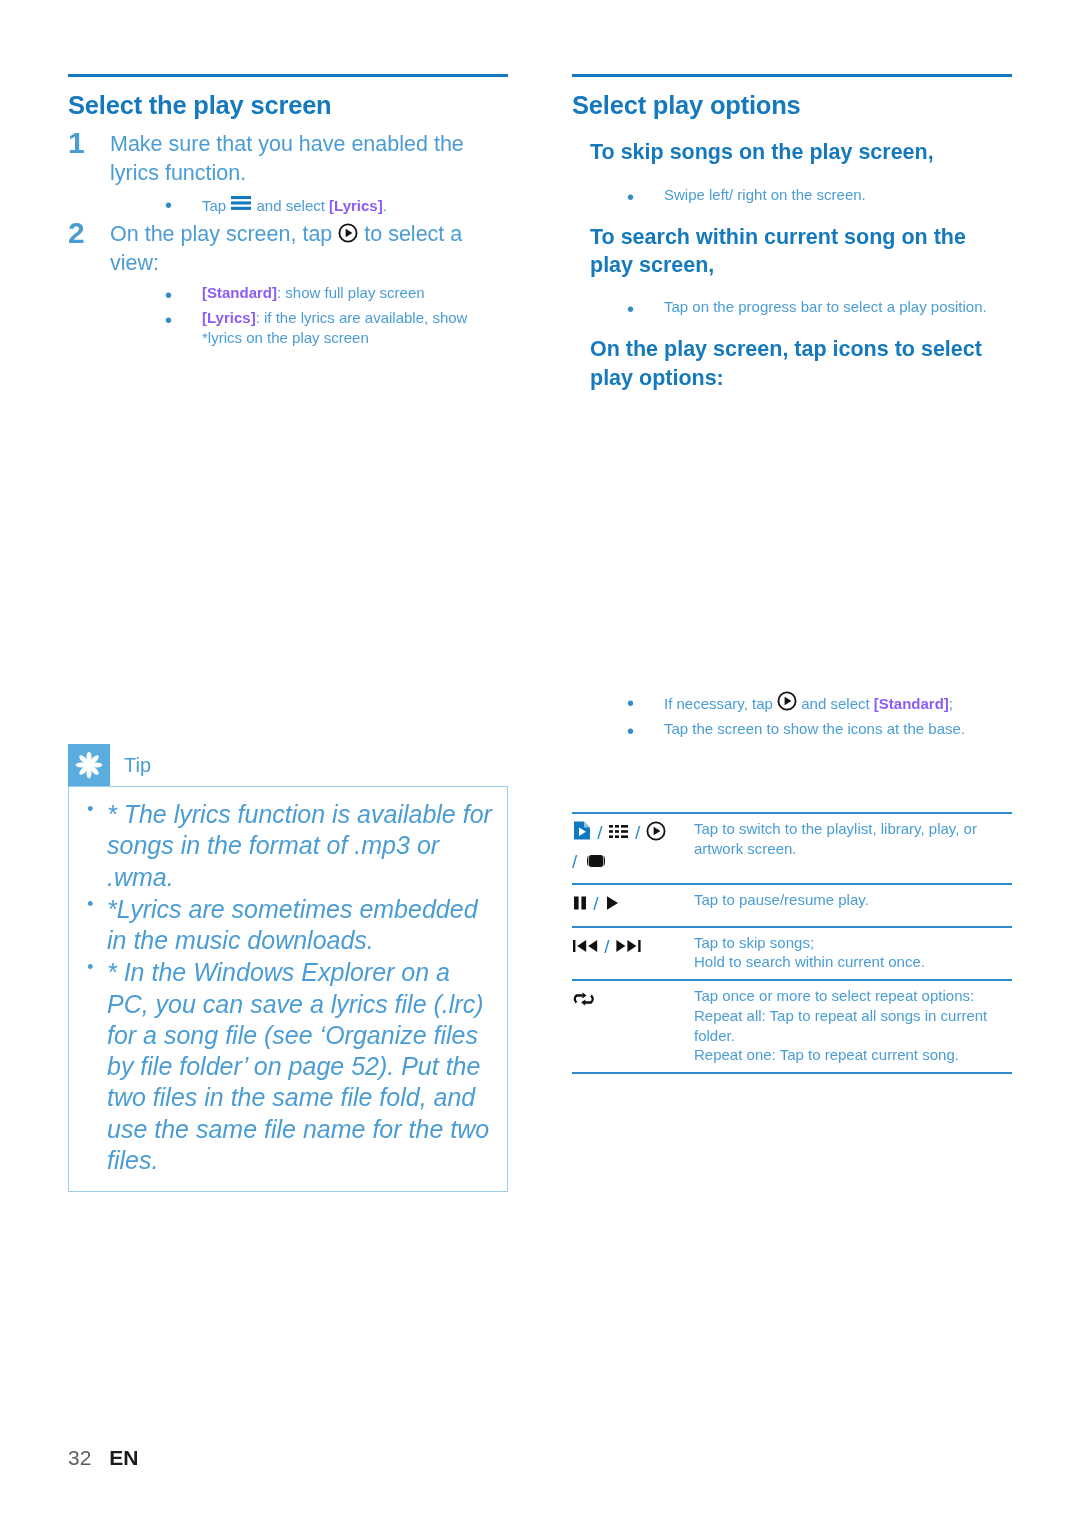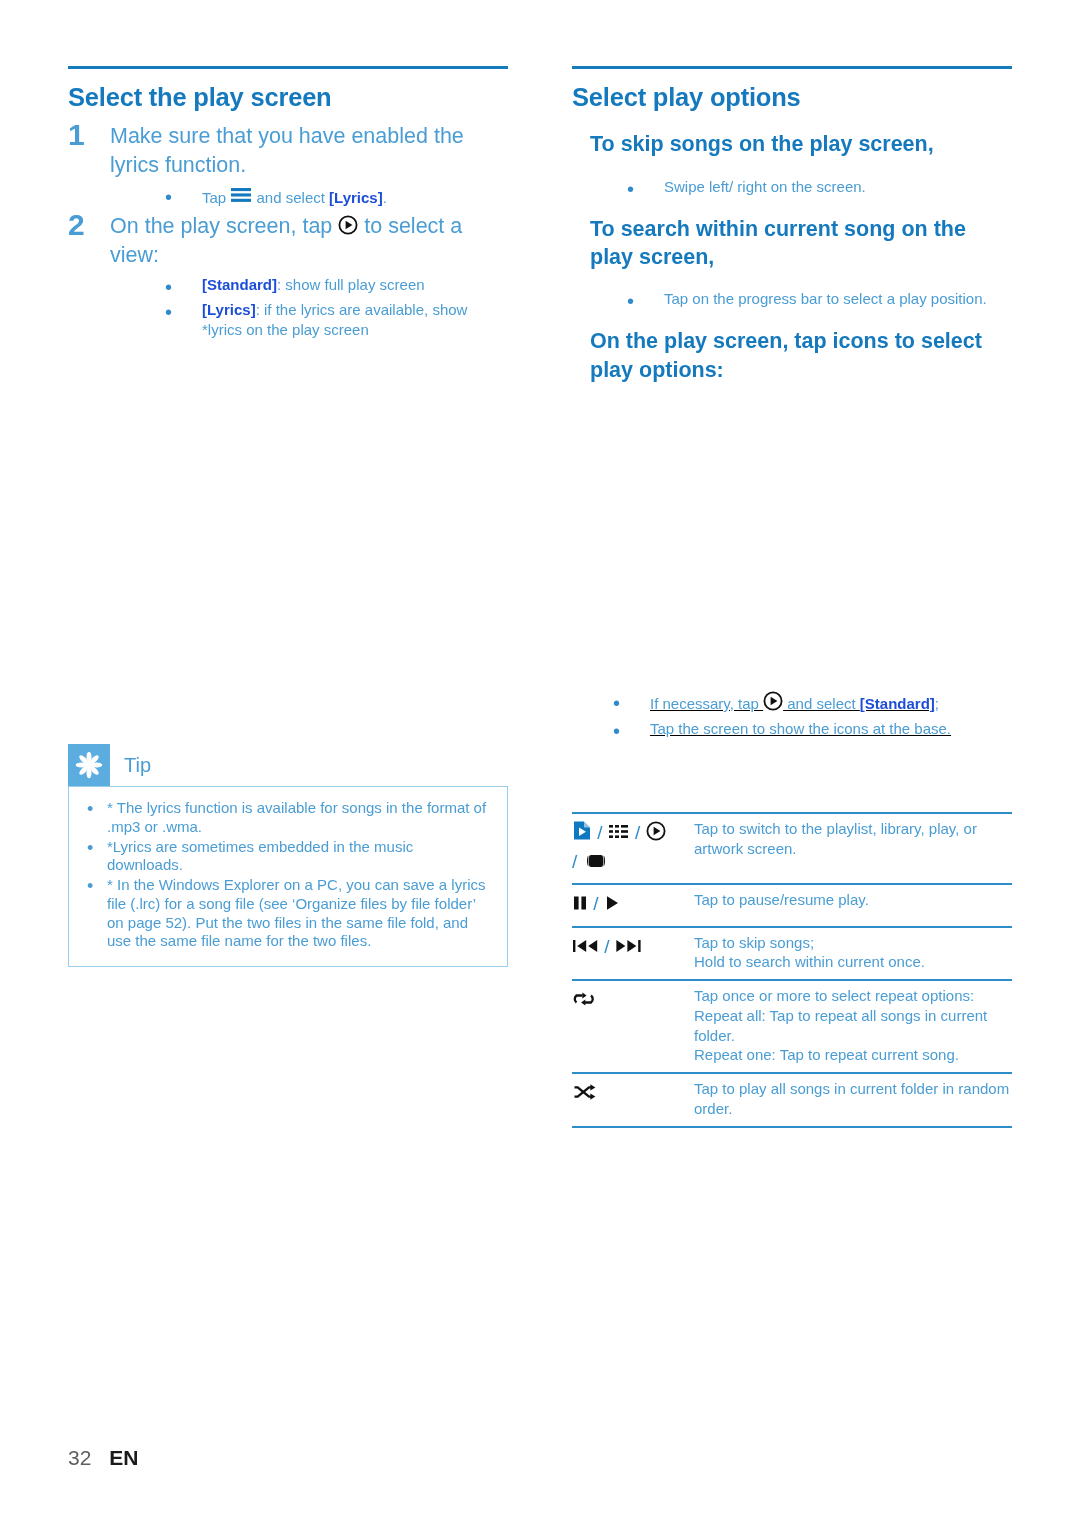--- a/index.html
+++ b/index.html
@@ -16,21 +16,21 @@
   }
 
   .page {
     position: absolute;
     inset: 0;
   }
 
   
   .col {
     position: absolute;
-    top: 66px;
+    top: 74px;
     width: 440px;
   }
   .col-left  { left: 68px; }
   .col-right { left: 572px; }
 
   .rule-top {
     height: 3px;
     background: #1579BE;
     width: 100%;
     margin-bottom: 14px;
@@ -85,21 +85,21 @@
     position: absolute;
     left: 50px;
     top: -1px;
     color: #2E8CCB;
     font-size: 20px;
   }
   
   ul.bullets.indent2 > li { padding-left: 87px; }
   ul.bullets.indent2 > li::before { left: 50px; }
 
-  b, strong { font-weight: bold; color: #1d4ed8; }
+  b, strong { font-weight: bold; color: #8b5cf6; }
   .lead-strong {
     font-size: 21.5px;
     font-weight: bold;
     color: #1579BE;
     line-height: 1.32;
     margin: 18px;
   }
 
   
   .ic {
@@ -141,24 +141,25 @@
     padding: 12px 14px 14px 14px;
   }
   ul.tip-list {
     list-style: none;
     margin: 0;
     padding: 0;
   }
   ul.tip-list > li {
     position: relative;
     padding-left: 24px;
-    font-size: 15px;
+    font-size: 25px;
     line-height: 1.25;
     color: #4A9DD4;
     margin-bottom: 1px;
+    font-style: italic;
   }
   ul.tip-list > li::before {
     content: "\2022";
     position: absolute;
     left: 4px;
     top: -1px;
     color: #4A9DD4;
     font-size: 18px;
   }
 
@@ -275,21 +276,21 @@
     </ul>
 
     <p class="lead-strong">To search within current song on the play screen,</p>
     <ul class="bullets">
       <li>Tap on the progress bar to select a play position.</li>
     </ul>
 
     <p class="lead-strong">On the play screen, tap icons to select play options:</p>
   </div>
 
-  <div class="col" style="top:686px; left:558px;text-decoration:underline;">
+  <div class="col" style="top:686px; left:572px;">
     <ul class="bullets">
       <li><span>If necessary, tap </span><span class="ic"><svg width="20" height="20" viewBox="0 0 20 20">
               <circle cx="10" cy="10" r="8.6" fill="none" stroke="#111" stroke-width="1.8"></circle>
               <polygon points="7.6,5.7 14.4,10 7.6,14.3" fill="#111"></polygon>
             </svg></span><span> and select </span><b>[Standard]</b><span>;</span></li>
       <li>Tap the screen to show the icons at the base.</li>
     </ul>
   </div>
 
   <table class="icontable">
@@ -372,33 +373,20 @@
                 <polygon points="13.3,9.4 13.3,15.6 9.1,12.5" fill="#111"></polygon>
               </svg></span>
       </td>
       <td class="c-desc">
         <span class="iconrow-line">Tap once or more to select repeat options:</span>
         <span class="iconrow-line">Repeat all: Tap to repeat all songs in current folder.</span>
         <span class="iconrow-line">Repeat one: Tap to repeat current song.</span>
       </td>
     </tr>
 
-    <tr>
-      <td class="c-icons">
-        <span class="ic"><svg width="24" height="18" viewBox="0 0 24 18">
-                <g stroke="#111" stroke-width="2.4" fill="none">
-                  <path d="M2.5 4.4h3.2L17 13.6h3.3"></path>
-                  <path d="M2.5 13.6h3.2L17 4.4h3.3"></path>
-                </g>
-                <polygon points="18.4,1.3 23.3,4.4 18.4,7.5" fill="#111"></polygon>
-                <polygon points="18.4,10.5 23.3,13.6 18.4,16.7" fill="#111"></polygon>
-              </svg></span>
-      </td>
-      <td class="c-desc">Tap to play all songs in current folder in random order.</td>
-    </tr>
   </tbody>
     </table>
 
   <div class="footer">
     <span class="pg">32</span><span class="lang">EN</span>
   </div>
 
 </div>
 
 </body></html>

